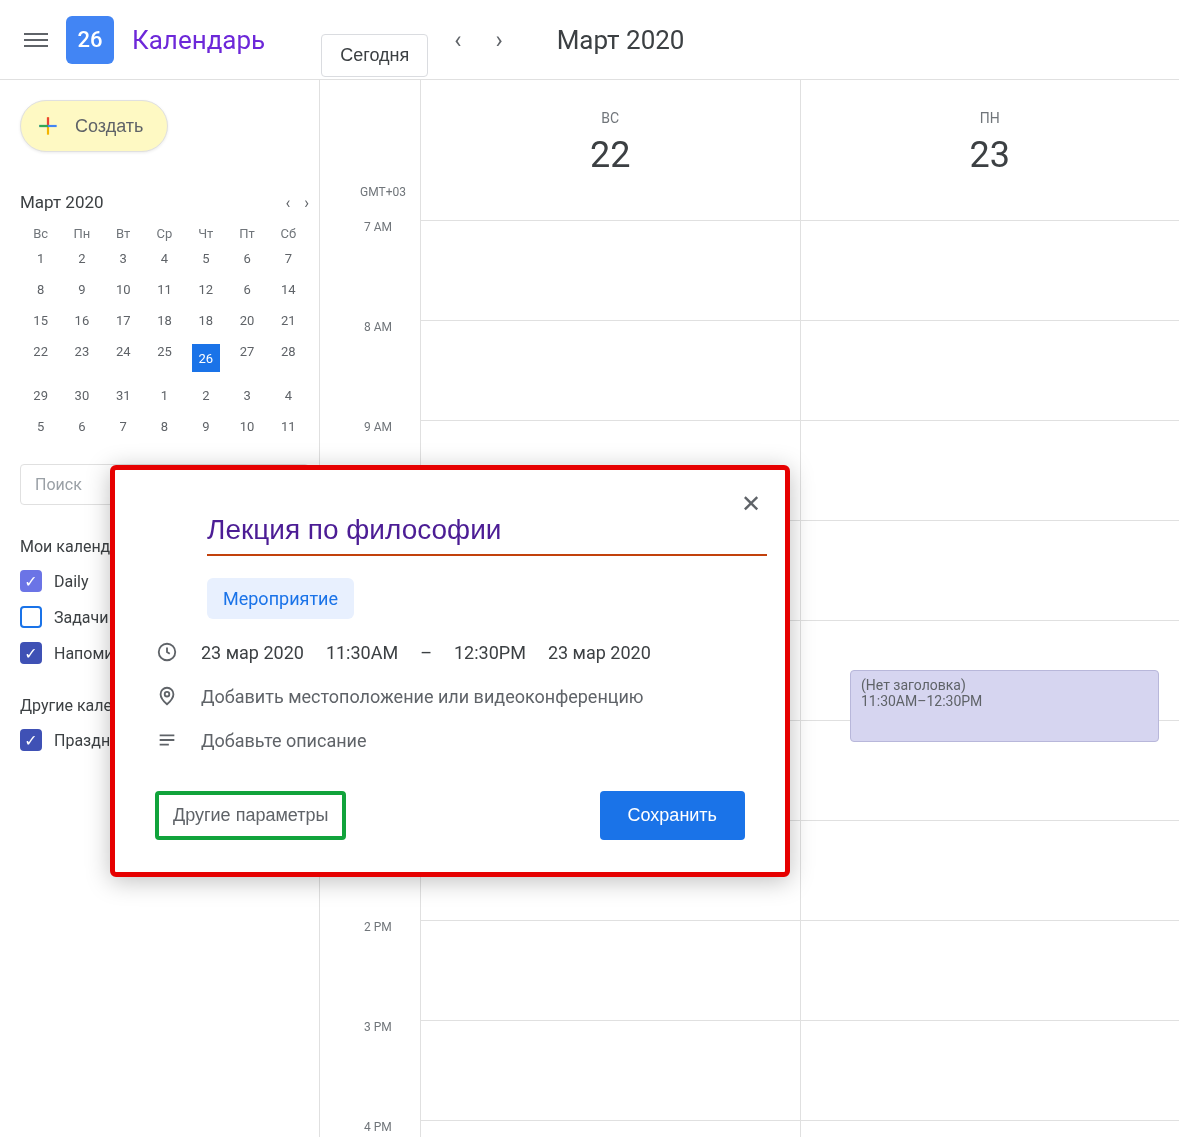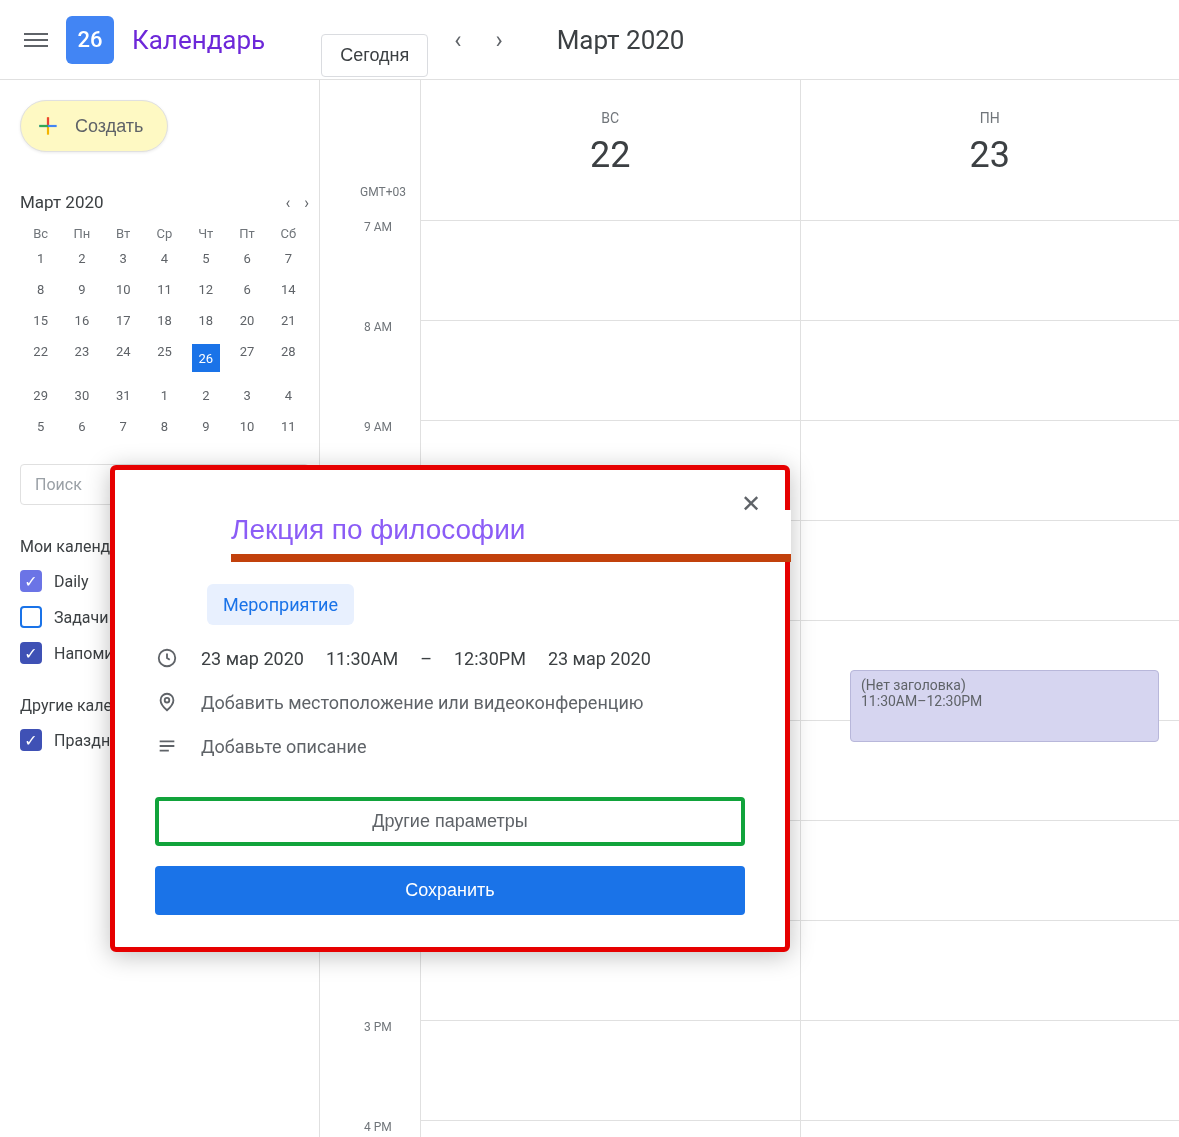--- a/index.html
+++ b/index.html
@@ -40,30 +40,30 @@
   .day-head .wd { font-size:14px; color:#70757a; }
   .day-head .dn { font-size:36px; color:#3c4043; margin-top:8px;}
   .hour-lines { position:absolute; top:140px; left:100px; right:0; }
   .hour-lines .hrow { position:relative; height:100px; border-top:1px solid #e0e0e0; }
   .hour-labels { position:absolute; top:140px; left:44px; font-size:12px; color:#70757a; }
   .hour-labels div { height:100px; }
   .event-block { position:absolute; background:#d6d5f0; border:1px solid #b8b7da; border-radius:4px; padding:6px 10px; font-size:14px; color:#5f6368;}
   .event-block .et { font-weight:400;}
   .dialog { position:absolute; top:465px; left:110px; width:680px; background:#fff; border:5px solid #e60000; box-shadow: 0 4px 24px rgba(0,0,0,0.25); padding: 40px 40px 32px 40px; border-radius:6px; z-index:20;}
   .dialog .close { position:absolute; top:20px; right:24px; font-size:24px; color:#5f6368; cursor:pointer;}
-  .dialog .title-input { width: 560px; font-size:28px; border:none; border-bottom:8px solid #c2410c; padding:4px 0 8px 0; color:#8b5cf6; outline:none; margin-left:76px;}
+  .dialog .title-input { width: 560px; font-size:28px; border:none; border-bottom:2px solid #c2410c; padding:4px 0 8px 0; color:#4c1d95; outline:none; margin-left:52px;}
   .tabs { margin-top:22px; margin-left:52px; display:flex; align-items:center;}
   .tab { padding:10px 16px; font-size:18px; border-radius:6px; cursor:pointer;}
   .tab.active { background:#e8f0fe; color:#1a73e8;}
   .tab.inactive { color:#5f6368;}
   .drow { display:flex; align-items:center; gap:22px; margin-top:22px; font-size:18px; color:#5f6368;}
   .drow .icon { width:24px; display:flex; justify-content:center;}
   .drow svg { width:22px; height:22px; stroke:#5f6368; fill:none; }
   .drow.dt { color:#3c4043;}
-  .dialog-foot { display:flex; justify-content:space-between; gap:20px; margin-top:40px;flex-direction:column;}
+  .dialog-foot { display:flex; justify-content:space-between; gap:20px; margin-top:40px;}
   .more-btn { border:4px solid #11a33b; background:#fff; padding:10px 14px; font-size:18px; color:#5f6368; border-radius:4px; cursor:pointer;}
   .save-btn { background:#1a73e8; color:#fff; border:none; padding:14px 28px; font-size:18px; border-radius:4px; cursor:pointer;}
 </style>
 </head>
 <body>
 
 <div class="topbar">
   <div class="hamburger">
       <span></span>
       <span></span>

